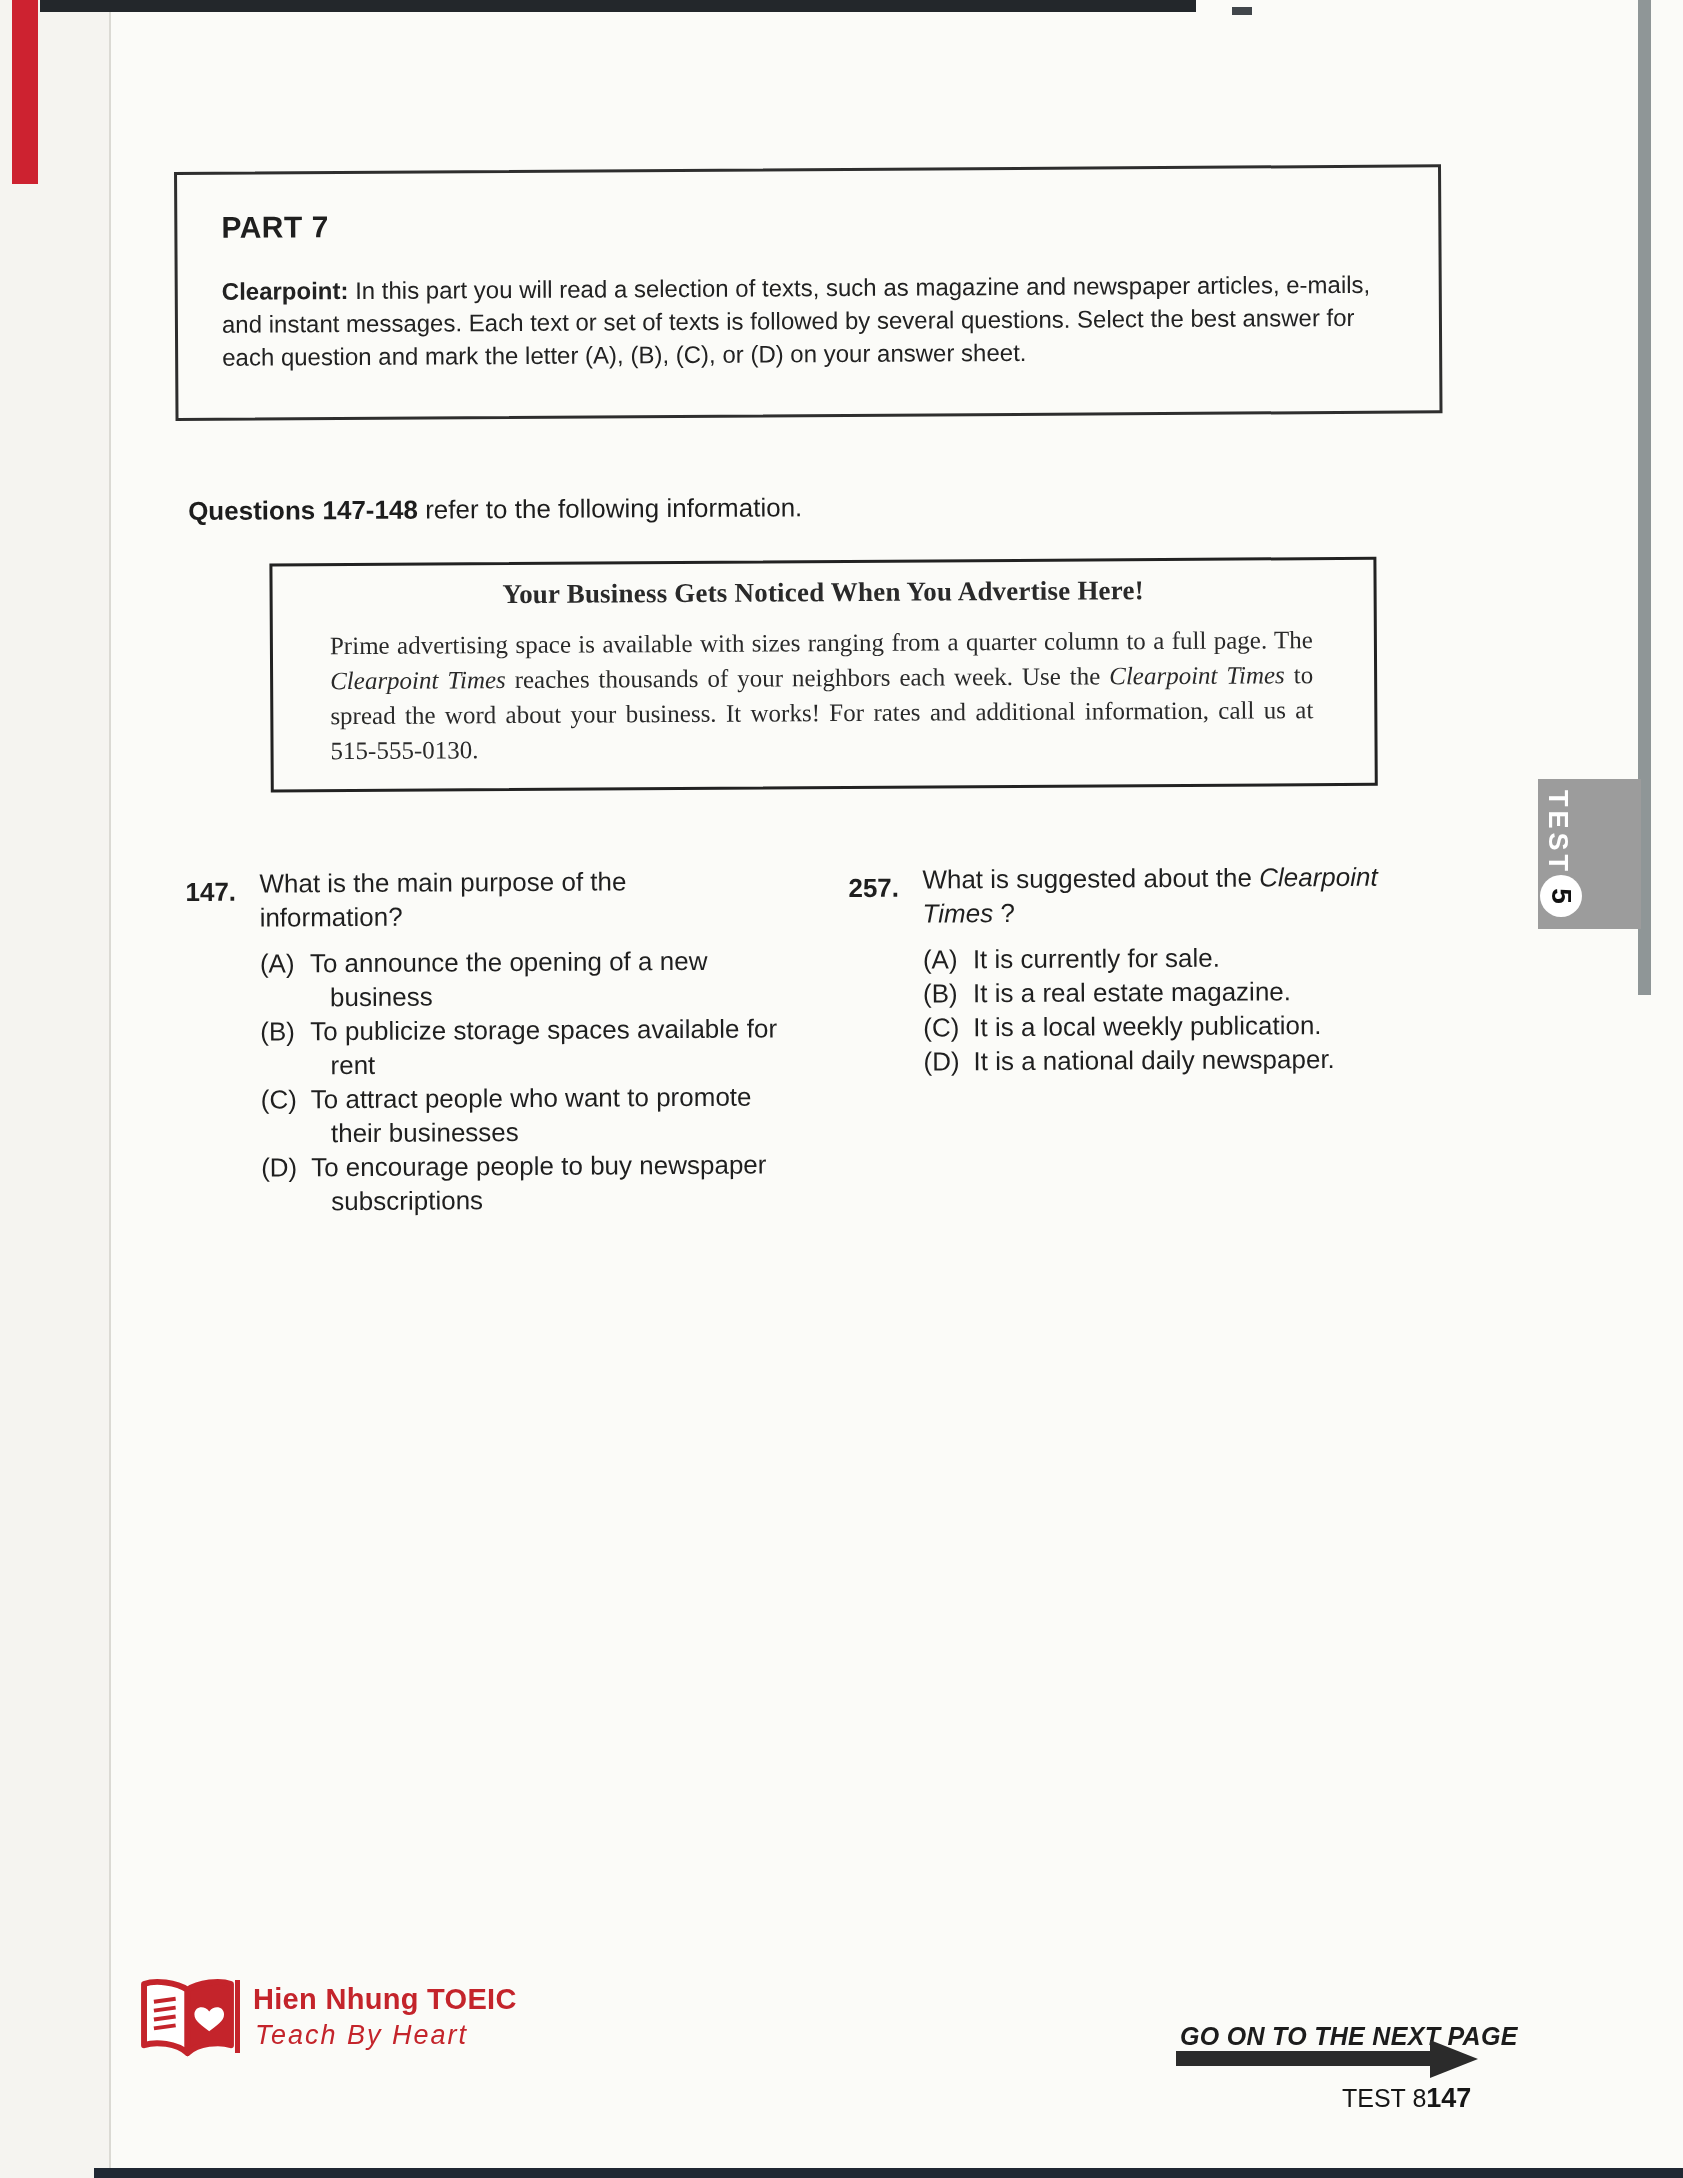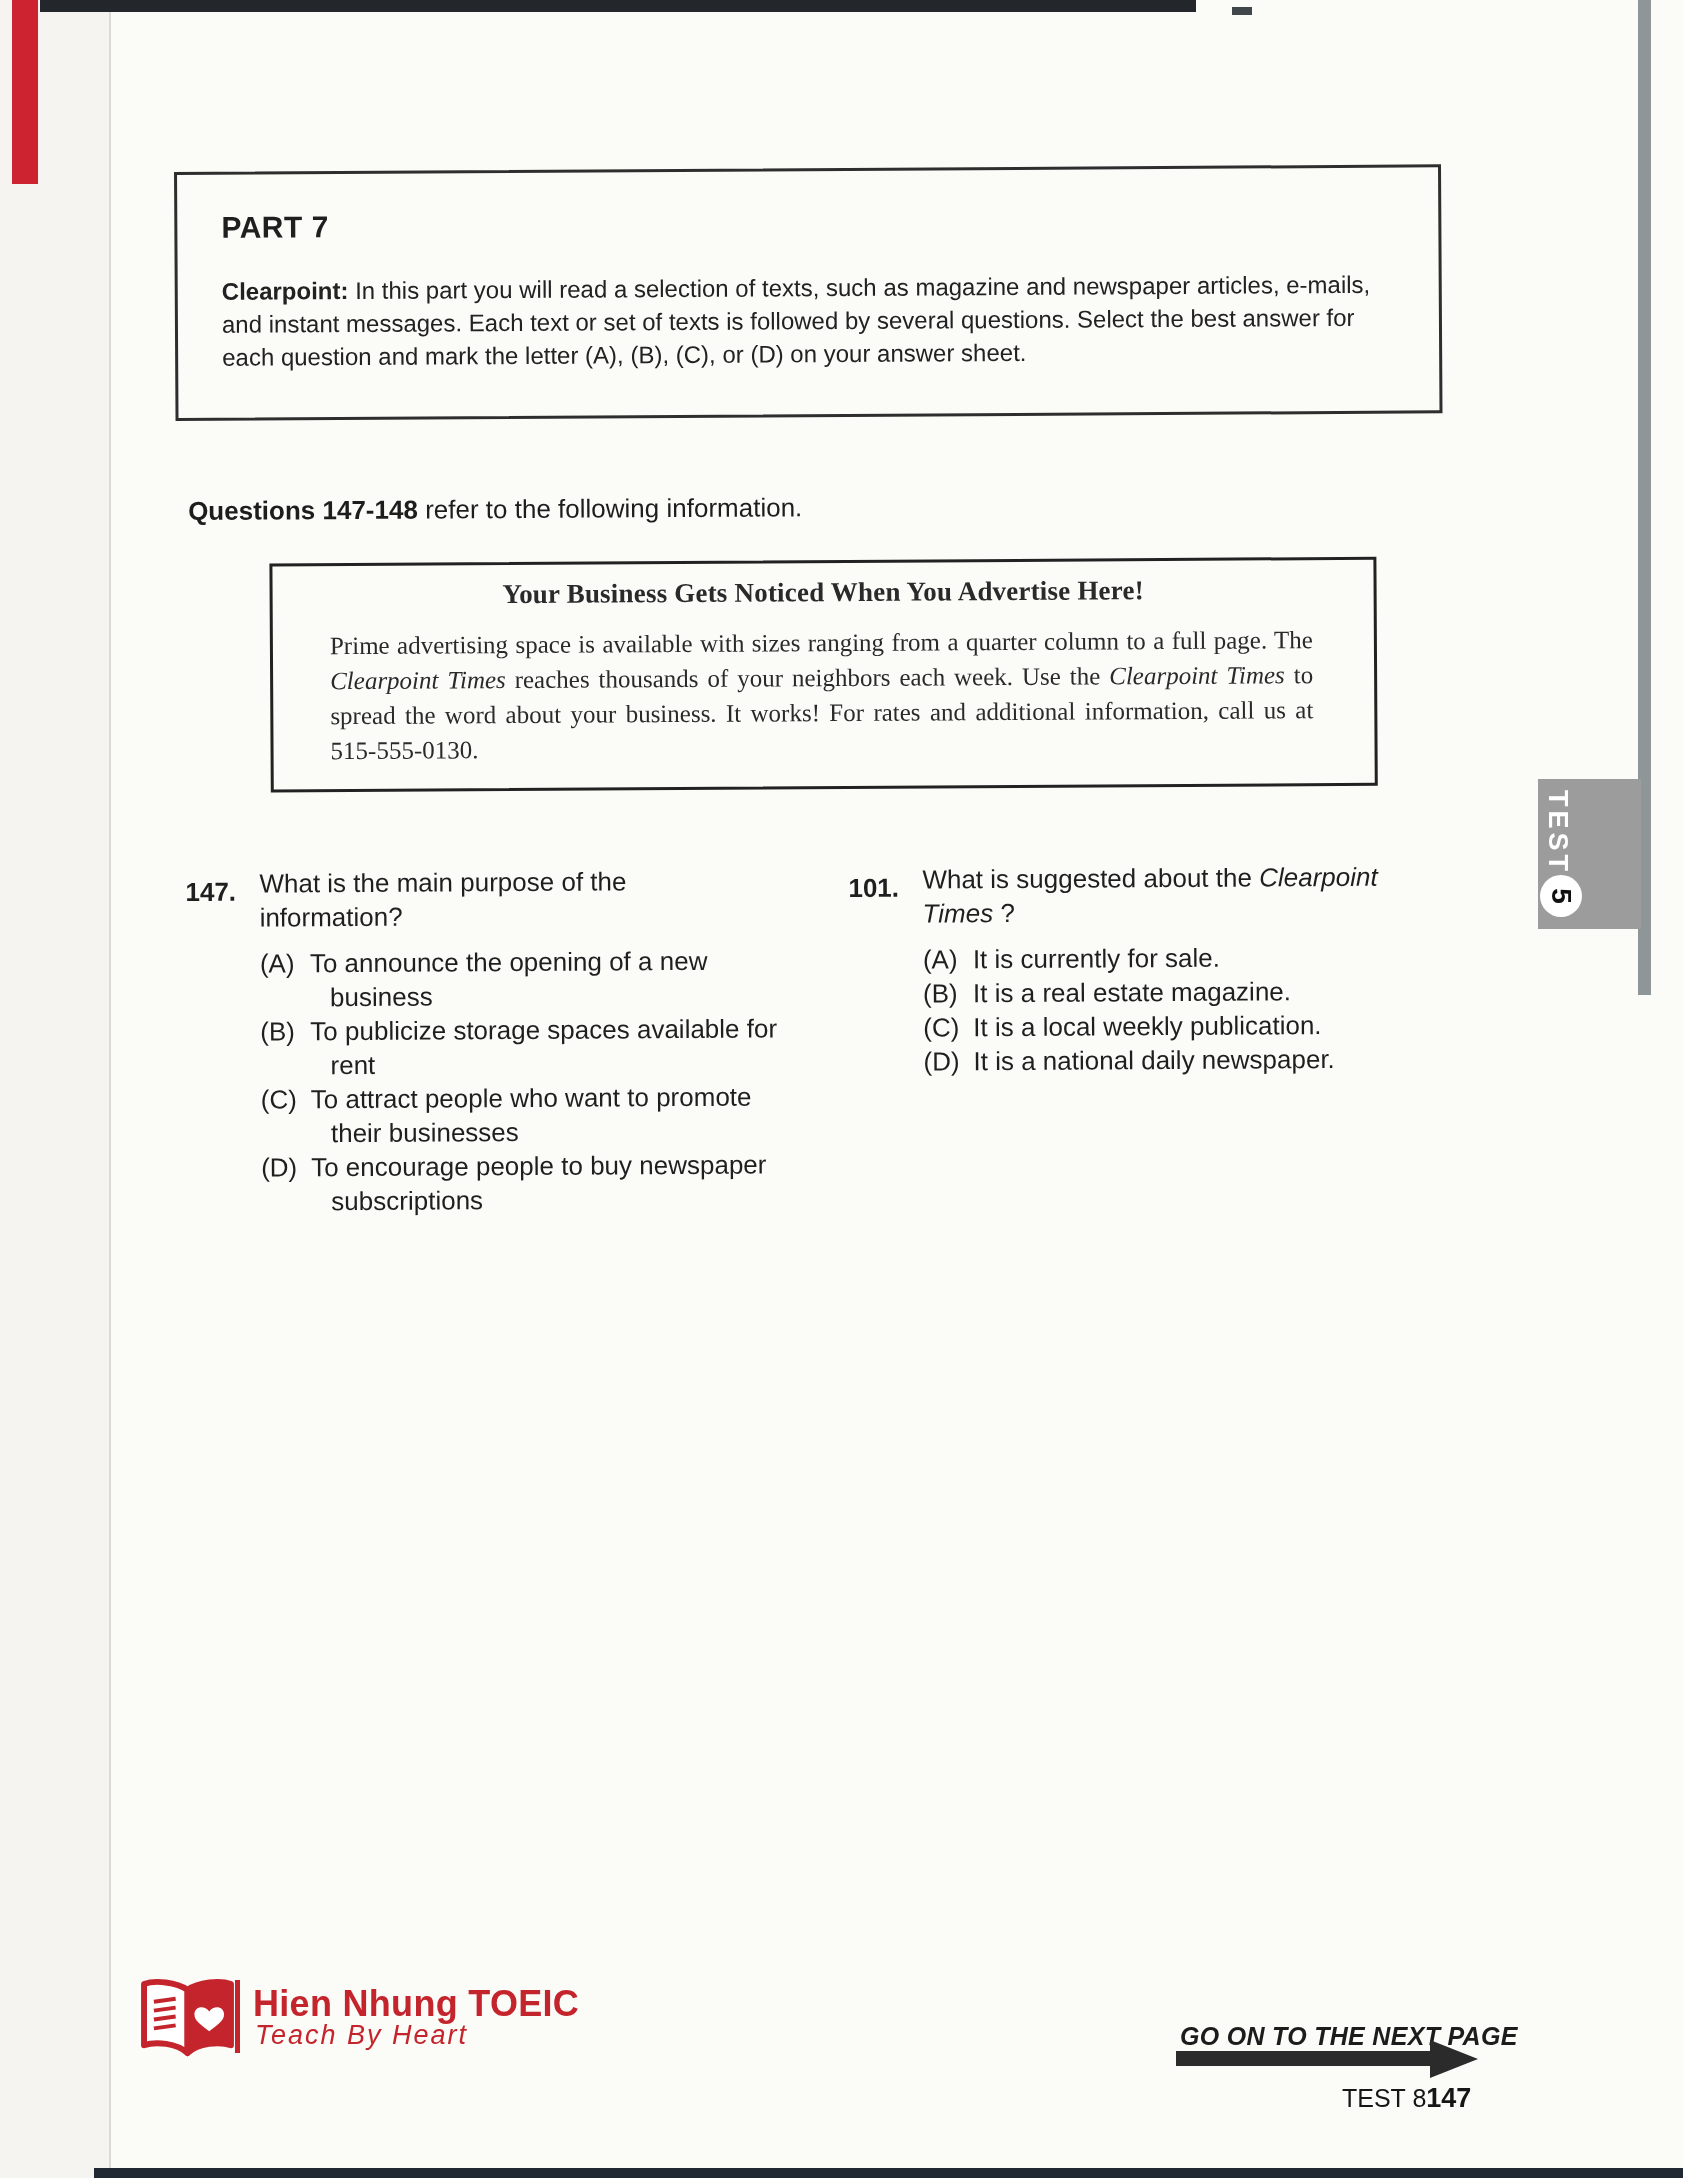--- a/index.html
+++ b/index.html
@@ -68,21 +68,21 @@
   }
   .tab-circle{
     position:absolute;left:2px;top:96px;width:42px;height:42px;border-radius:50%;
     background:#fff;display:flex;align-items:center;justify-content:center;
   }
   .tab-circle span{transform:rotate(90deg);font-weight:bold;font-size:28px;color:#111;}
 
   
   .logo-book{position:absolute;left:137px;top:1978px;}
   .logo-divider{position:absolute;left:235px;top:1980px;width:5px;height:73px;background:#c4242b;}
-  .brand-name{position:absolute;left:253px;top:1983px;font-size:36px;font-weight:bold;color:#c4242b;letter-spacing:0.3px;}
+  .brand-name{position:absolute;left:253px;top:1983px;font-size:29px;font-weight:bold;color:#c4242b;letter-spacing:0.3px;}
   .brand-tagline{position:absolute;left:255px;top:2020px;font-size:27px;font-style:italic;color:#c4242b;letter-spacing:2px;}
 
   .go-on{position:absolute;left:1180px;top:2022px;font-size:25px;font-weight:bold;font-style:italic;color:#1c1c1c;letter-spacing:0.3px;}
   .arrow-bar{position:absolute;left:1176px;top:2051px;width:257px;height:15px;background:#2b2b2b;}
   .arrow-head{
     position:absolute;left:1430px;top:2040px;width:0;height:0;
     border-left:48px solid #2b2b2b;border-top:19px solid transparent;border-bottom:19px solid transparent;
   }
   .page-footer{position:absolute;left:1342px;top:2083px;font-size:25px;color:#161616;}
   .page-footer .num{font-weight:bold;font-size:27px;}
@@ -131,21 +131,21 @@
         </div>
         <div class="opt">
           <span class="opt-letter">(D)</span>
           <span class="opt-text"><span>To encourage people to buy newspaper subscriptions</span></span>
         </div>
       </div>
     </div>
   </div>
 
   <div class="question" id="q148">
-    <div class="q-number">101.</div>
+    <div class="q-number">257.</div>
     <div class="q-content">
       <div class="q-prompt"><span>What is suggested about the </span><span class="it">Clearpoint Times</span><span> ?</span></div>
       <div class="q-options">
         <div class="opt">
           <span class="opt-letter">(A)</span>
           <span class="opt-text"><span>It is currently for sale.</span></span>
         </div>
         <div class="opt">
           <span class="opt-letter">(B)</span>
           <span class="opt-text"><span>It is a real estate magazine.</span></span>

